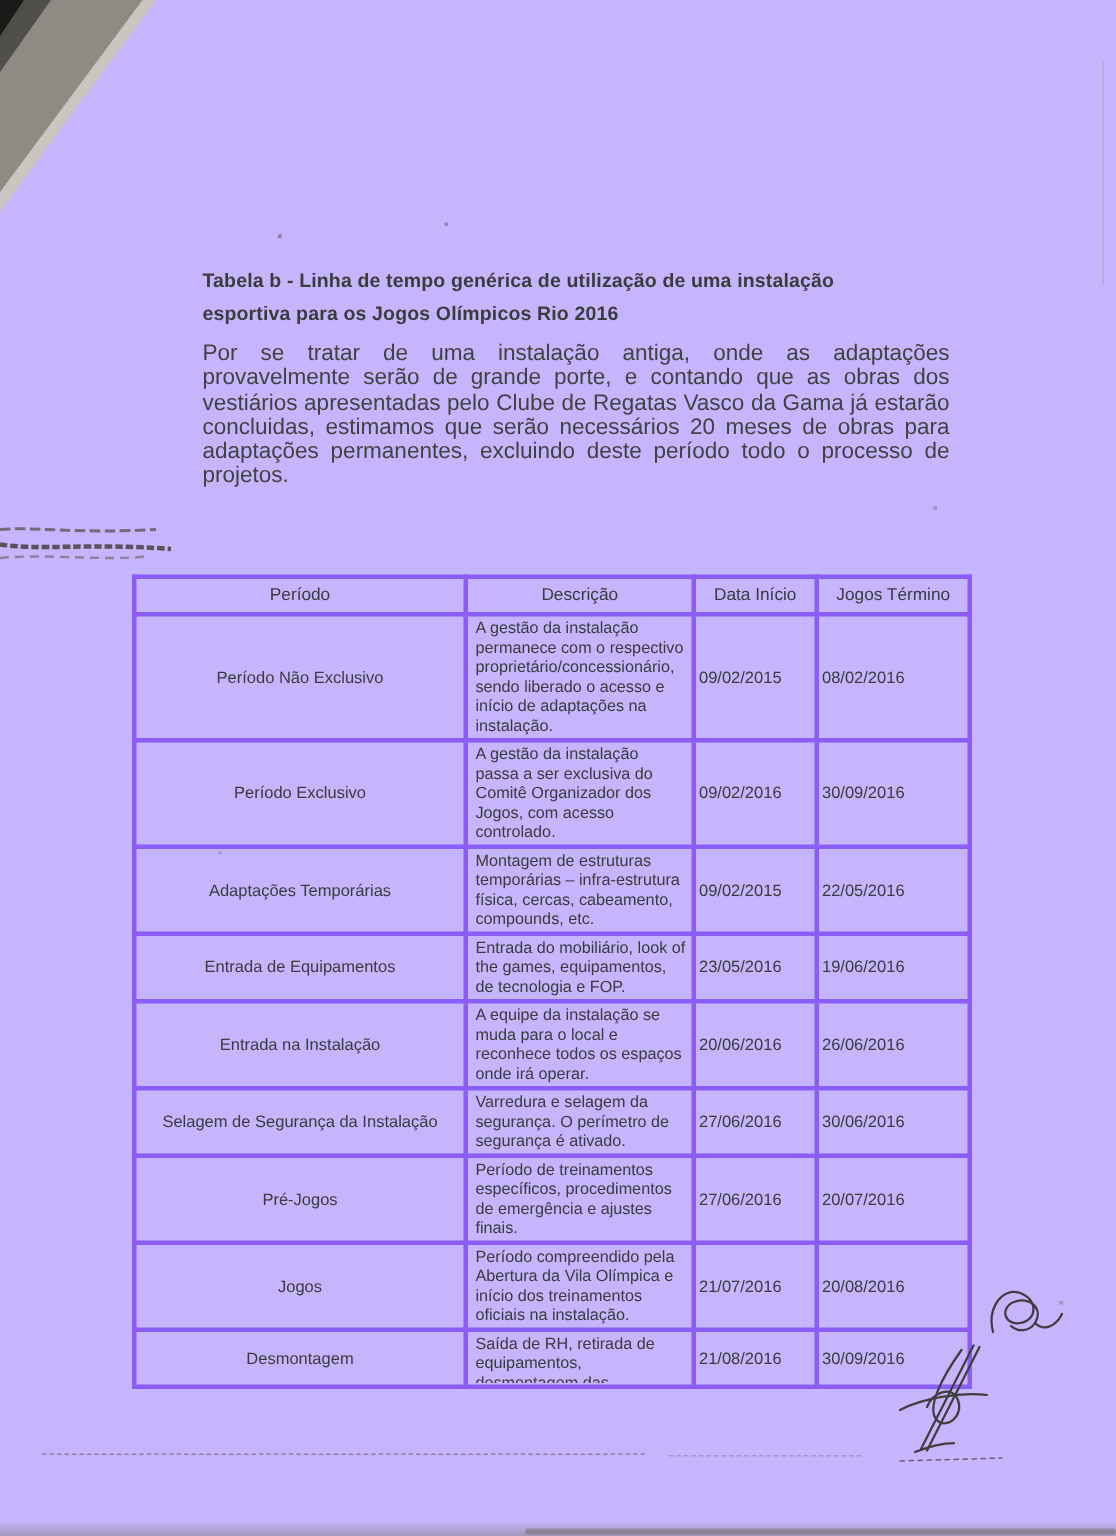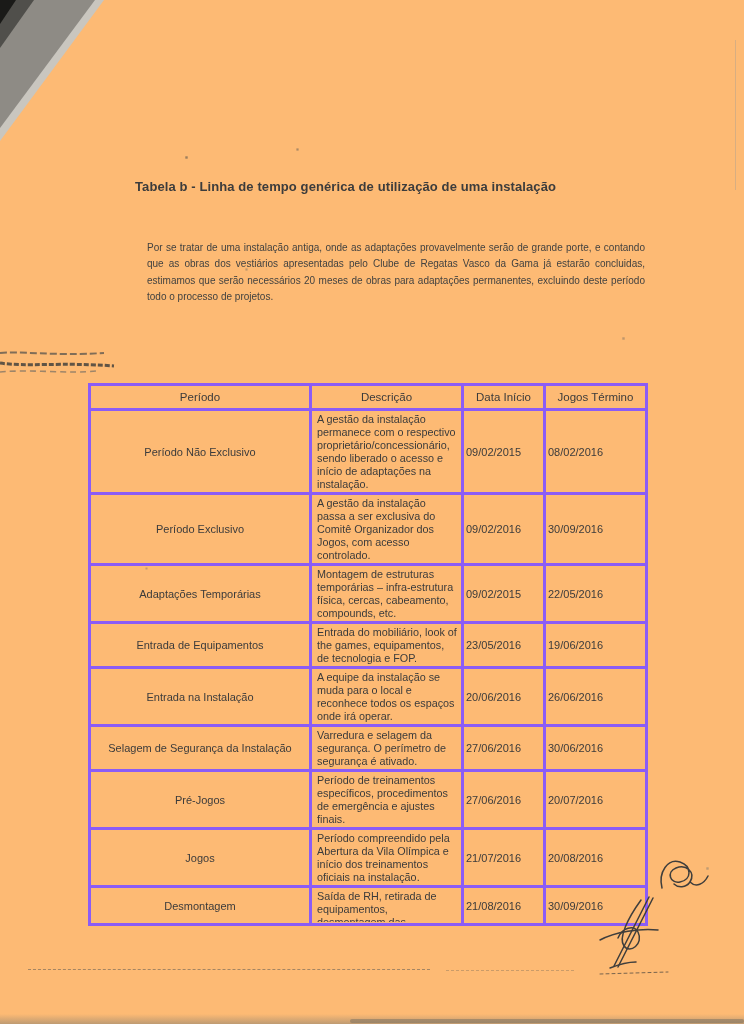--- a/index.html
+++ b/index.html
@@ -1,24 +1,24 @@
 <!DOCTYPE html>
 <html lang="pt"><head>
 <meta charset="utf-8">
 <style>
   html,body{margin:0;padding:0;}
   body{width:744px;height:1024px;background:#e9e8e4;font-family:"Liberation Sans","DejaVu Sans",sans-serif;}
-  .sheet{position:relative;width:744px;height:1024px;background:#fdba74;overflow:hidden;color:#3a3a3a;}
+  .sheet{position:relative;width:744px;height:1024px;background:#c4b5fd;overflow:hidden;color:#3a3a3a;}
 
   
   .doc-title{position:absolute;left:135px;top:176px;width:510px;font-size:13px;font-weight:700;
              color:#3c3c3c;line-height:22px;letter-spacing:.1px;margin:0;}
   .doc-title span{display:block;}
-  .para{position:absolute;left:135px;width:498px;font-size:10px;line-height:16.3px;
-        text-align:justify;color:#424240;margin:12px;}
+  .para{position:absolute;left:135px;width:498px;font-size:15px;line-height:16.3px;
+        text-align:justify;color:#424240;margin:0;}
   #para1{top:228px;}
   #para2{top:302px;}
 
   
   table.timeline{position:absolute;left:88px;top:383px;width:557px;border-collapse:collapse;
                  table-layout:fixed;background:transparent;}
   table.timeline th,table.timeline td{border:3px solid #8b5cf6;}
   table.timeline th{font-weight:400;font-size:11.5px;color:#3b3b3b;height:20px;padding:1px 2px;}
   col.c-period{width:221px;} col.c-desc{width:152px;} col.c-start{width:82px;} col.c-end{width:102px;}
   td.period{font-size:11px;text-align:center;vertical-align:middle;color:#3b3b3b;padding:1px 6px;}
@@ -61,20 +61,21 @@
   </svg>
 
   <svg id="edge-smudge" class="artifact" width="135" height="32">
     <path d="M0,7 C 22,5 52,10 104,7" stroke="#55534e" stroke-width="2" fill="none" stroke-dasharray="7 3" opacity="0.75"></path>
     <path d="M0,17 C 25,21 62,16 114,20" stroke="#44423d" stroke-width="3" fill="none" stroke-dasharray="5 2" opacity="0.85"></path>
     <path d="M0,26 C 30,23 70,28 96,25" stroke="#6b6962" stroke-width="1.6" fill="none" stroke-dasharray="6 4" opacity="0.65"></path>
   </svg>
 
   <h1 class="doc-title">
     <span>Tabela b - Linha de tempo genérica de utilização de uma instalação</span>
+    <span>esportiva para os Jogos Olímpicos Rio 2016</span>
   </h1>
 
   <p id="para1" class="para">Por se tratar de uma instalação antiga, onde as adaptações provavelmente serão de grande porte, e contando que as obras dos vestiários apresentadas pelo Clube de Regatas Vasco da Gama já estarão concluidas, estimamos que serão necessários 20 meses de obras para adaptações permanentes, excluindo deste período todo o processo de projetos.</p>
 
   <table class="timeline">
     <colgroup>
         <col class="c-period">
         <col class="c-desc">
         <col class="c-start">
         <col class="c-end">

